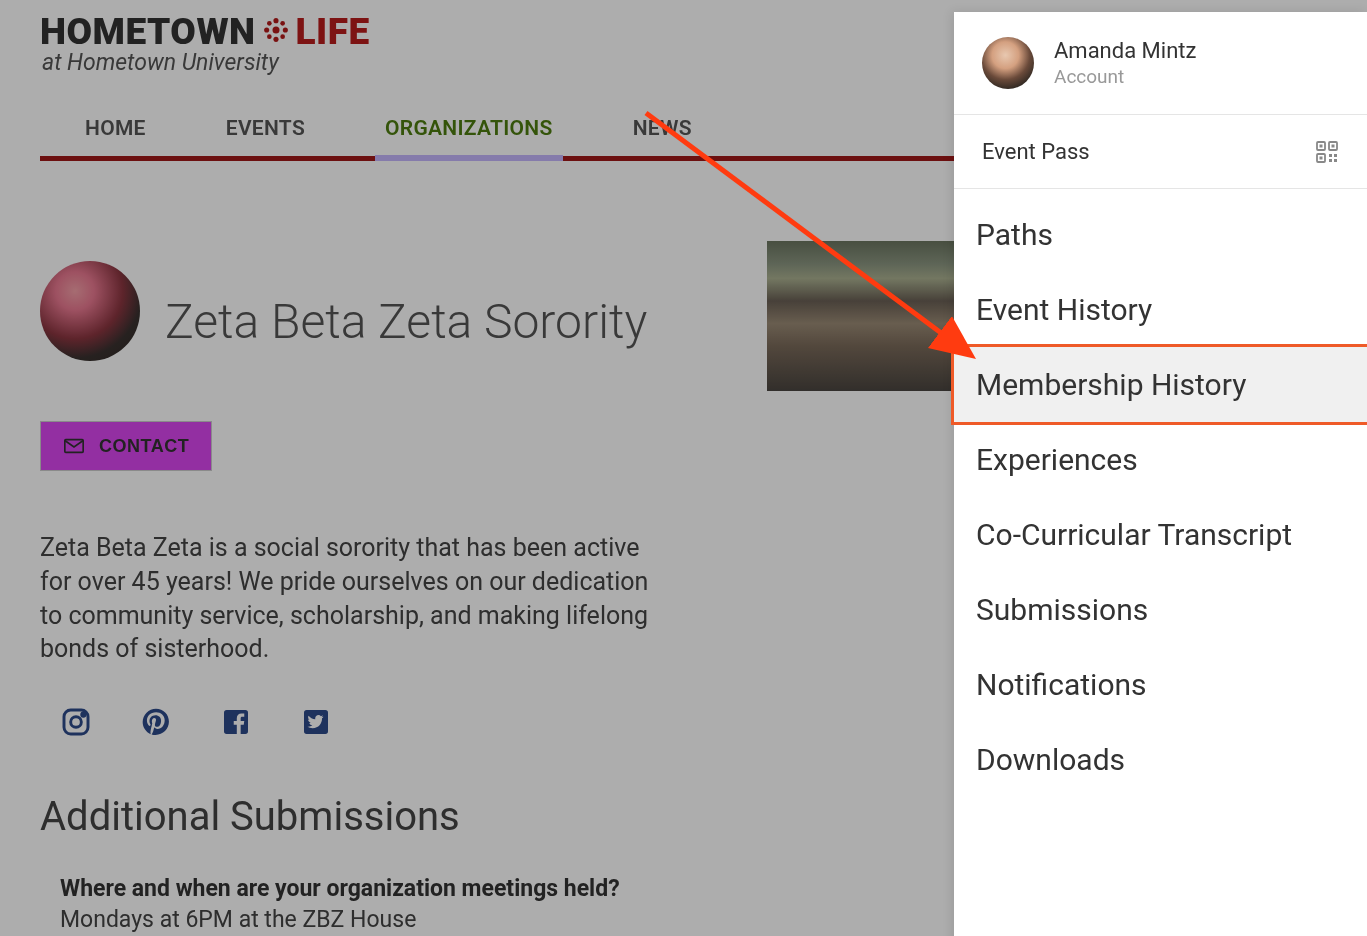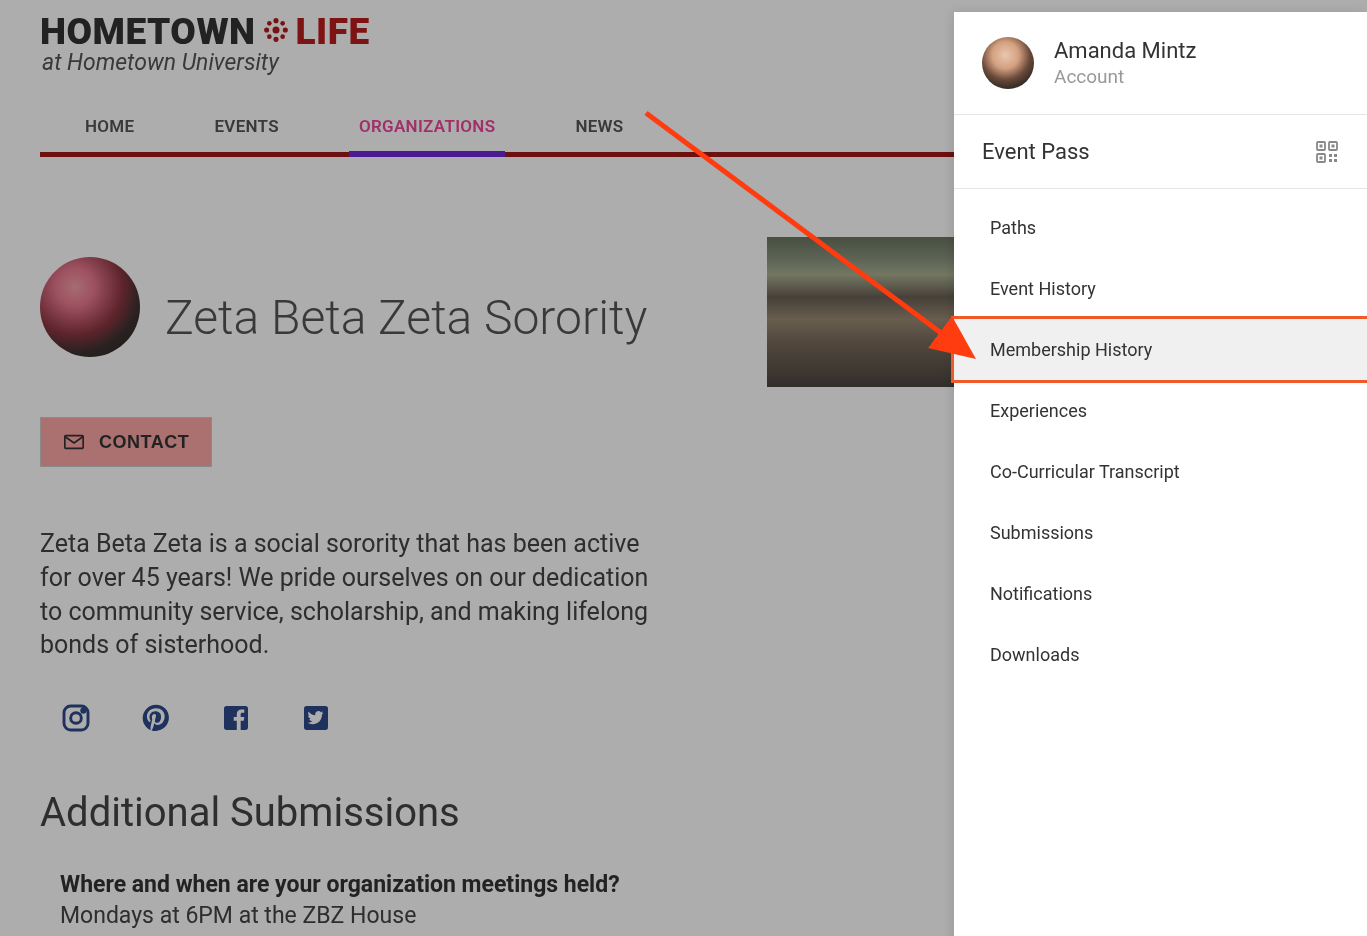--- a/index.html
+++ b/index.html
@@ -65,31 +65,31 @@
       margin-left: 2px;
     }
     .nav {
       display: flex;
       gap: 60px;
       margin-top: 25px;
       padding: 0 35px;
       border-bottom: 5px solid #a01818;
     }
     .nav-item {
-      font-size: 17px;
+      font-size: 21px;
       font-weight: 600;
       color: #555;
       padding: 15px 10px;
       cursor: pointer;
       text-transform: uppercase;
       letter-spacing: 0.3px;
     }
     .nav-item.active {
-      color: #ec4899;
-      border-bottom: 6px solid #6d28d9;
+      color: #4d7c0f;
+      border-bottom: 6px solid #c4b5fd;
       margin-bottom: -5px;
     }
     .content {
       padding: 100px 40px 40px 40px;
     }
     .org-header {
       display: flex;
       align-items: center;
       gap: 25px;
       position: relative;
@@ -127,21 +127,21 @@
       color: #444;
       letter-spacing: 0.5px;
       cursor: pointer;
     }
     .contact-btn {
       margin-top: 60px;
       display: inline-flex;
       align-items: center;
       gap: 14px;
       border: 1px solid #ccc;
-      background: #fca5a5;
+      background: #d946ef;
       padding: 13px 22px;
       font-size: 18px;
       font-weight: 600;
       color: #333;
       cursor: pointer;
       letter-spacing: 0.5px;
     }
     .envelope-icon {
       width: 22px;
       height: 22px;
@@ -232,22 +232,22 @@
     }
     .qr-icon {
       width: 24px;
       height: 24px;
       color: #888;
     }
     .sidebar-menu {
       padding-top: 8px;
     }
     .sidebar-item {
-      padding: 20px 36px;
-      font-size: 18px;
+      padding: 20px 22px;
+      font-size: 30px;
       color: #333;
       cursor: pointer;
     }
     .sidebar-item.highlighted {
       background: #f0f0f0;
       border: 3px solid #ef5a28;
       margin: -3px;
       position: relative;
       z-index: 2;
     }

